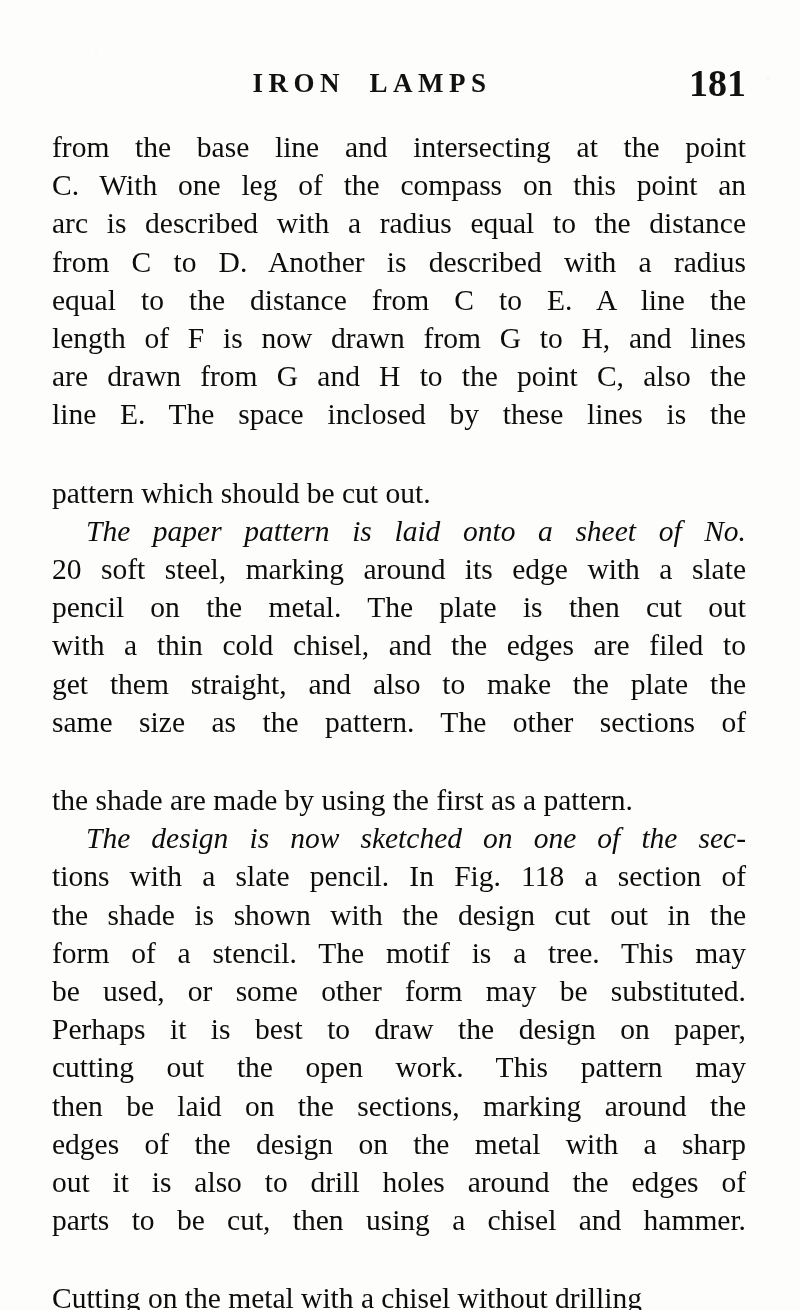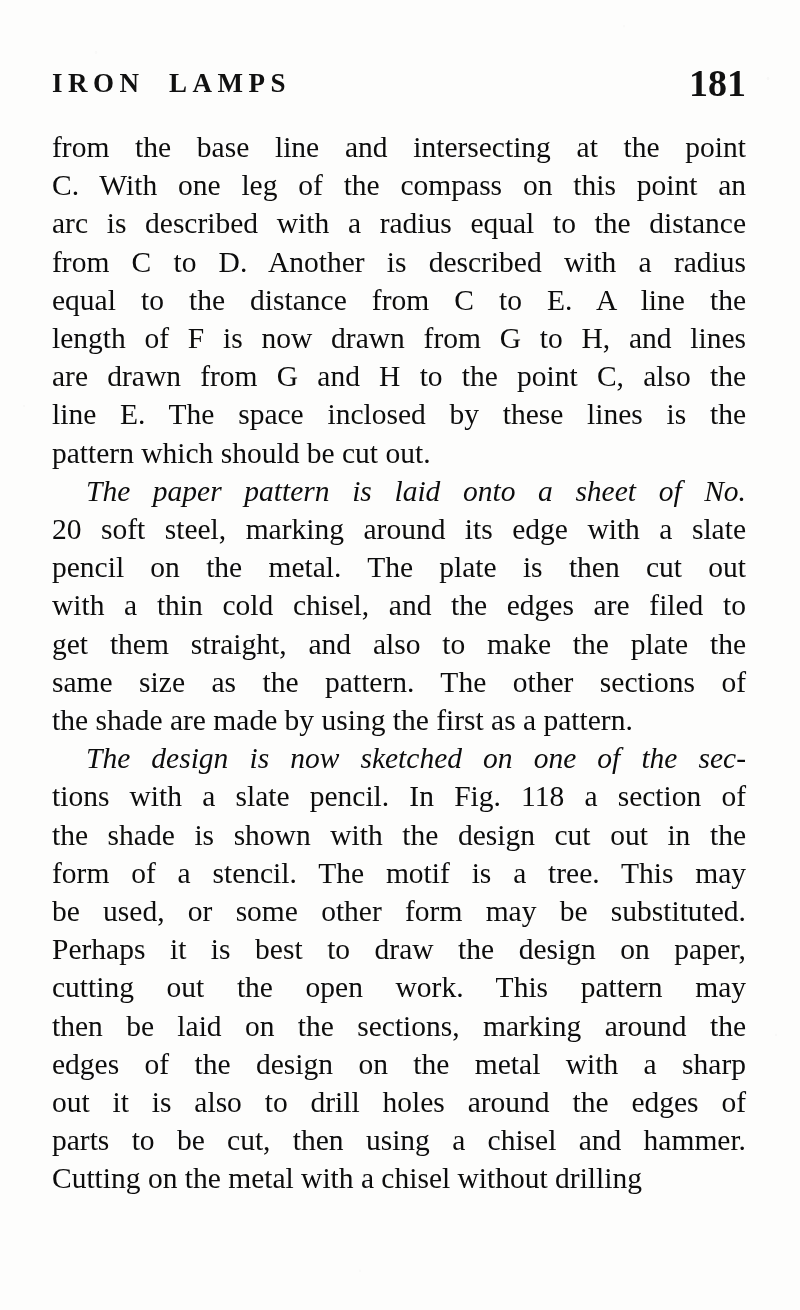--- a/index.html
+++ b/index.html
@@ -47,21 +47,21 @@
     left: 0;
     top: 66px;
     width: 694px;
     height: 36px;
   }
   .runhead-title {
     position: absolute;
     left: 0;
     top: 0;
     width: 640px;
-    text-align: left;
+    text-align: center;
     font-size: 27px;
     font-weight: 700;
     letter-spacing: 5.5px;
     line-height: 34px;
     white-space: pre;
     color: #111111;
   }
   .runhead-folio {
     position: absolute;
     right: 0;
@@ -100,20 +100,21 @@
   .pline {
     display: block;
     text-align: justify;
     text-align-last: justify;
     font-size: 29.5px;
     line-height: 38.2px;
     white-space: normal;
   }
   .pline.last {
     text-align-last: left;
+    margin-top: 40px;
   }
   .pline.indent {
     text-indent: 34px;
     font-style: italic;
   }
 </style>
 </head>
 <body>
 
 <div class="page"></div>

